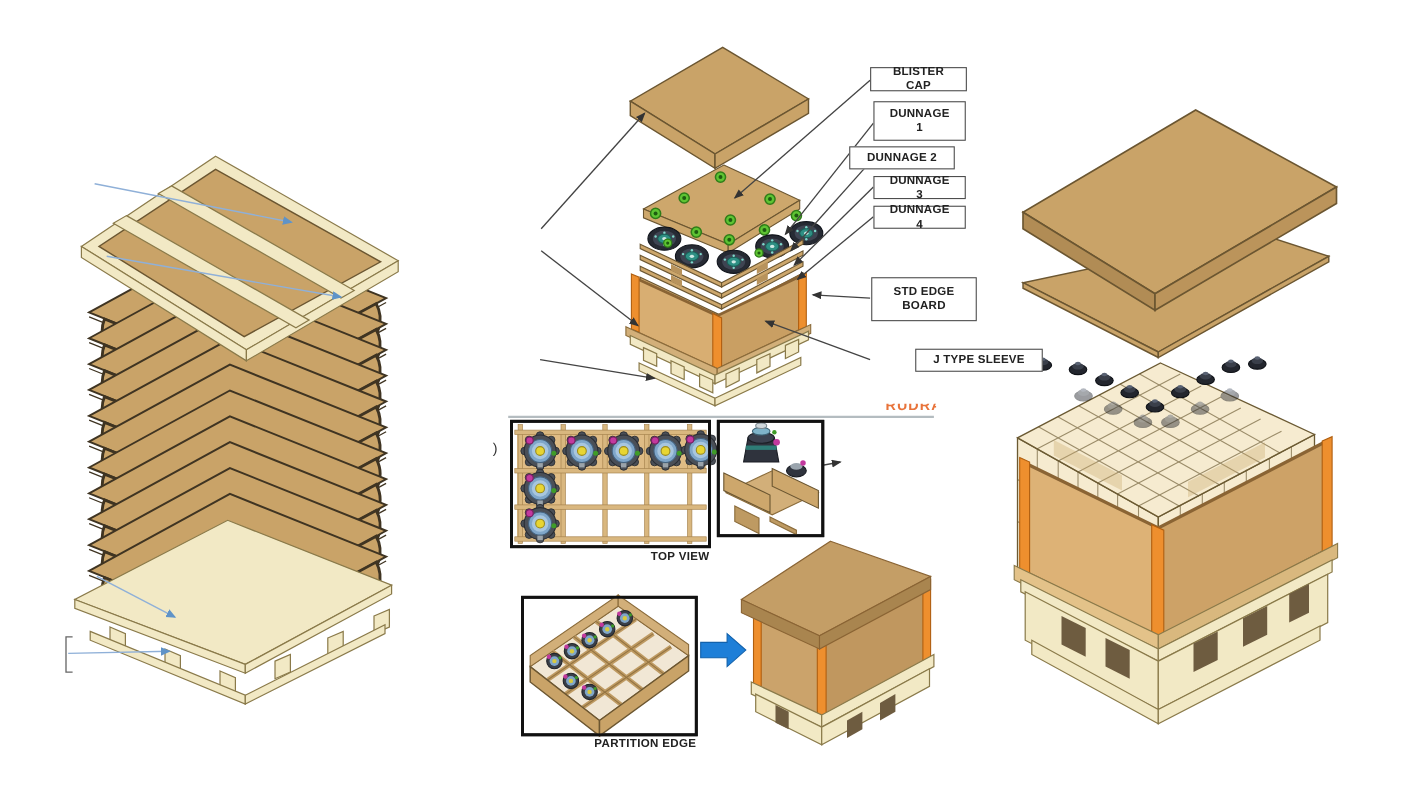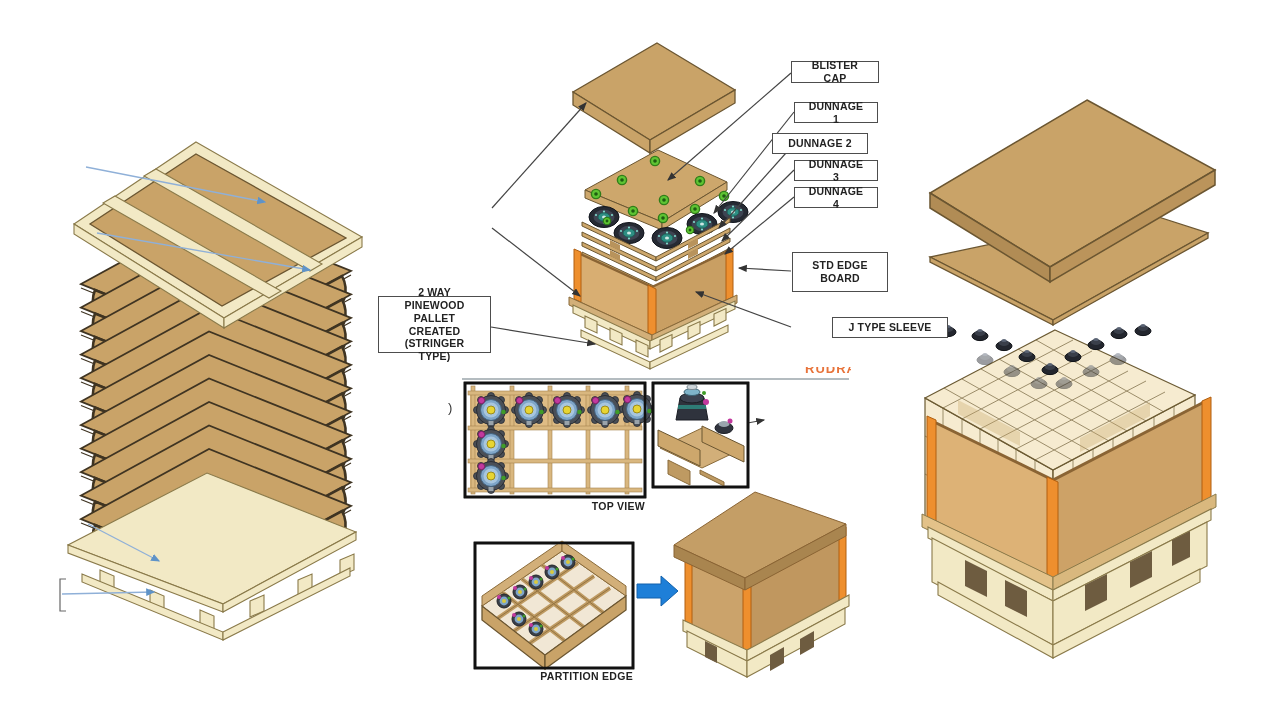--- a/index.html
+++ b/index.html
@@ -439,25 +439,24 @@
       <polygon class="dk" points="1085,585 1107,574 1107,600 1085,611"></polygon>
       <polygon class="dk" points="1130,562 1152,551 1152,577 1130,588"></polygon>
       <polygon class="dk" points="1172,540 1190,531 1190,557 1172,566"></polygon>
       <polygon class="s2" points="938,582 1053,645 1053,658 938,595"></polygon>
       <polygon class="s2" points="1053,645 1200,569 1200,582 1053,658"></polygon>
     </g>
   </g>
 </svg>
 
 <div class="callout" style="left:791px;top:61px;width:88px;height:22px">BLISTER CAP</div>
-<div class="callout" style="left:794px;top:102px;width:84px;height:21px">DUNNAGE 1</div>
+<div class="callout" style="left:794px;top:92px;width:84px;height:36px">DUNNAGE 1</div>
 <div class="callout" style="left:772px;top:133px;width:96px;height:21px">DUNNAGE 2</div>
 <div class="callout" style="left:794px;top:160px;width:84px;height:21px">DUNNAGE 3</div>
 <div class="callout" style="left:794px;top:187px;width:84px;height:21px">DUNNAGE 4</div>
-<div class="callout" style="left:378px;top:296px;width:113px;height:57px">2 WAY PINEWOOD PALLET CREATED (STRINGER TYPE)</div>
 <div class="callout" style="left:792px;top:252px;width:96px;height:40px;padding:4px 14px">STD EDGE BOARD</div>
 <div class="callout" style="left:832px;top:317px;width:116px;height:21px">J TYPE SLEEVE</div>
 
 <div class="caption" style="left:465px;top:500px;width:180px">TOP VIEW</div>
 <div class="caption" style="left:475px;top:670px;width:158px">PARTITION EDGE</div>
 
 <div class="stray" style="left:448px;top:400px">)</div>
 
 <div id="logo">
   <span>RUDRA</span>

